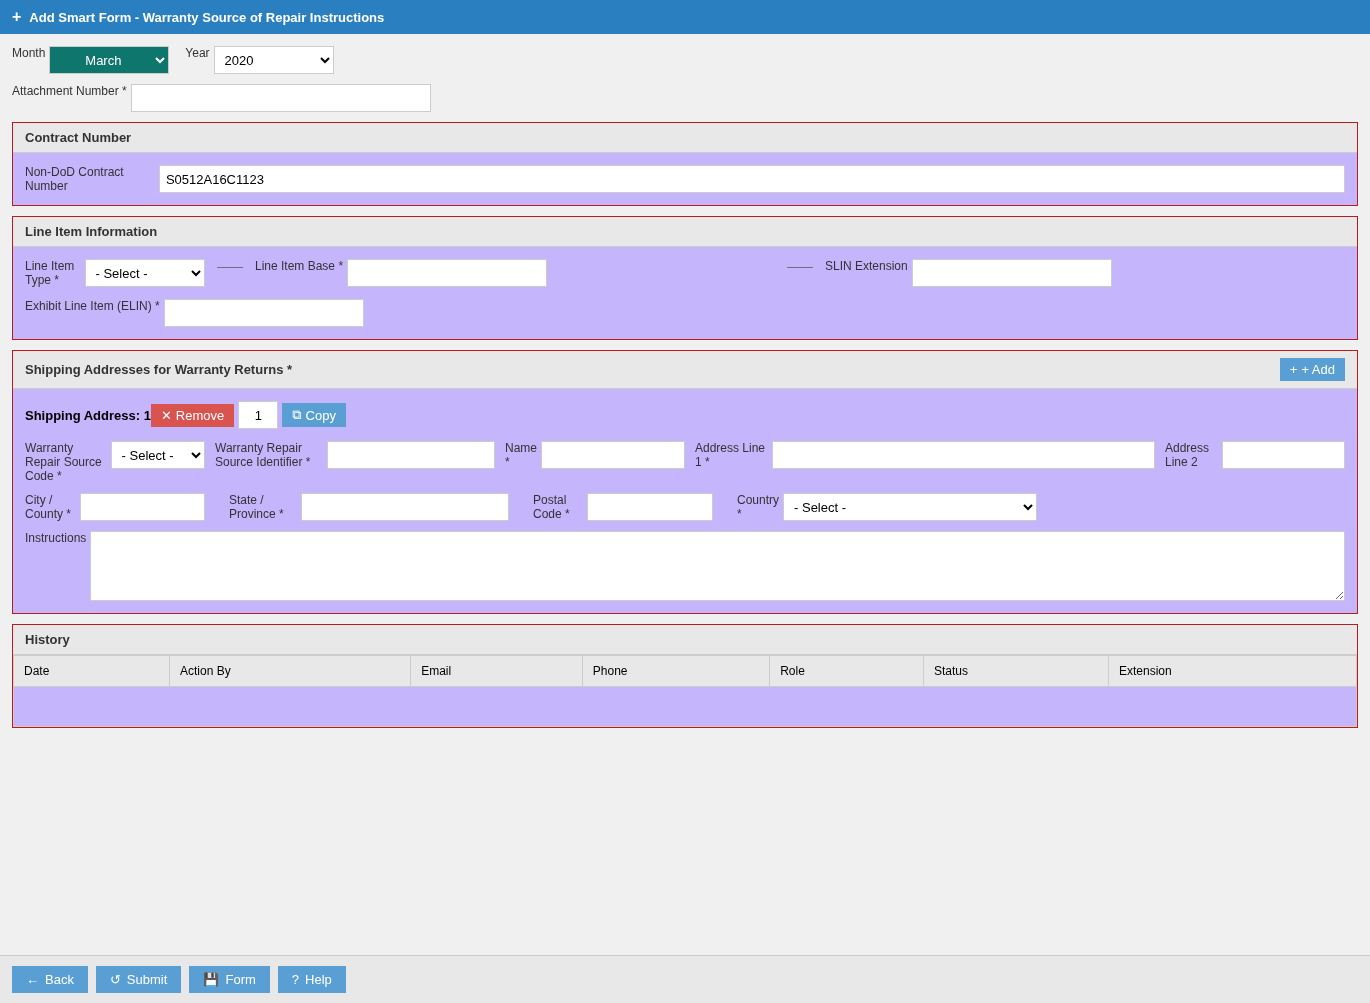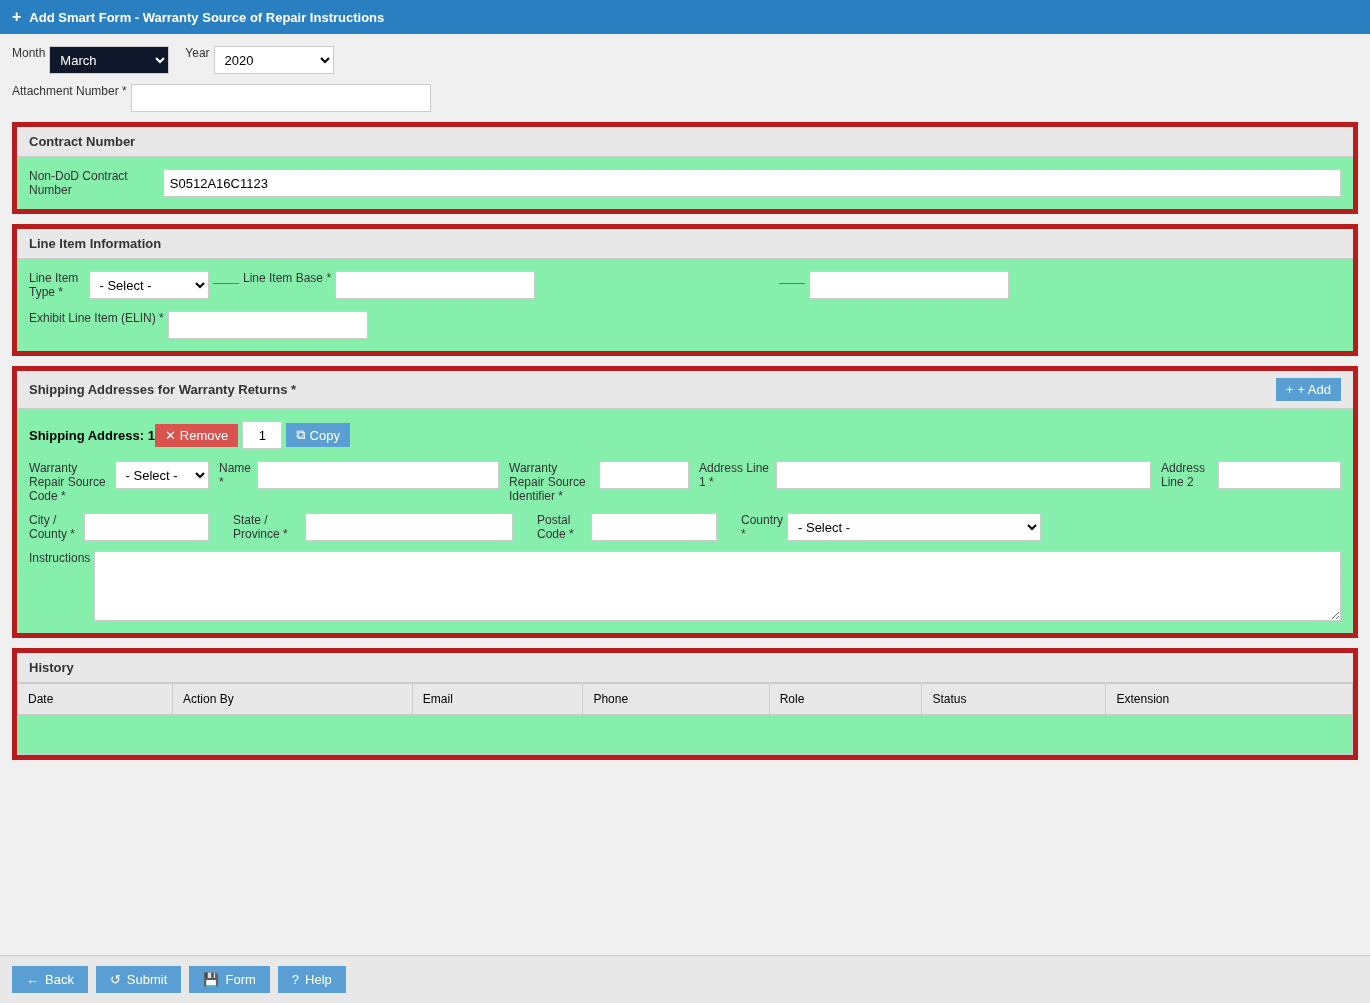--- a/index.html
+++ b/index.html
@@ -56,22 +56,22 @@
     select {
       border: 1px solid #ccc;
       padding: 4px 6px;
       background: white;
       font-size: 13px;
       height: 28px;
       cursor: pointer;
     }
 
     .section-card {
-      background: #86efac;
-      border: 5px solid #b91c1c;
+      background: #c4b5fd;
+      border: 1px solid #b91c1c;
     }
 
     .section-header {
       background: #e8e8e8;
       padding: 7px 12px;
       font-weight: bold;
       font-size: 13px;
       color: #333;
       border-bottom: 1px solid #ccc;
       display: flex;
@@ -143,22 +143,22 @@
       text-align: center;
       font-size: 13px;
     }
 
     .contract-number-field {
       width: 100%;
     }
 
     .line-item-row {
       display: flex;
-      gap: 4px;
-      align-items: center;
+      gap: 12px;
+      align-items: flex-start;
       flex-wrap: wrap;
     }
 
     .line-item-type-wrap { width: 180px; }
     .line-item-base-wrap { flex: 1; }
     .slin-ext-wrap { flex: 1; }
 
     .dash-separator {
       padding-bottom: 6px;
       color: #666;
@@ -238,23 +238,24 @@
       border: none;
       padding: 6px 14px;
       cursor: pointer;
       font-size: 13px;
       display: flex;
       align-items: center;
       gap: 6px;
     }
 
     .month-select {
-      background: #0f172a;
+      background: #0f766e;
       color: white;
       min-width: 120px;
+      text-align: center;
     }
 
     .month-select option { background: white; color: #333; }
 
     .attachment-number-input { width: 300px; }
 
     .elin-input { width: 200px; }
 
     .instructions-full { width: 100%; }
 
@@ -320,20 +321,21 @@
             <option>- Select -</option>
           </select>
         </div>
         <div class="dash-separator">——</div>
         <div class="form-group line-item-base-wrap">
           <label>Line Item Base *</label>
           <input type="text" style="width: 200px;">
         </div>
         <div class="dash-separator">——</div>
         <div class="form-group slin-ext-wrap">
+          <label>SLIN Extension</label>
           <input type="text" style="width: 200px;">
         </div>
       </div>
       <div class="form-group" style="margin-top:12px;">
         <label>Exhibit Line Item (ELIN) *</label>
         <input type="text" class="elin-input" style="">
       </div>
     </div>
   </div>
 
@@ -364,25 +366,25 @@
         </div>
 
         <div style="display:grid; grid-template-columns: 180px 280px 180px 1fr 180px; gap:10px; margin-bottom:10px;">
           <div class="form-group">
             <label>Warranty Repair Source Code *</label>
             <select style="width:100%;">
               <option>- Select -</option>
             </select>
           </div>
           <div class="form-group">
+            <label>Warranty Repair Source Identifier *</label>
+            <input type="text" style="width: 100%;">
+          </div>
+          <div class="form-group">
             <label>Name *</label>
-            <input type="text" style="width: 100%;">
-          </div>
-          <div class="form-group">
-            <label>Warranty Repair Source Identifier *</label>
             <input type="text" style="width: 100%;">
           </div>
           <div class="form-group">
             <label>Address Line 1 *</label>
             <input type="text" style="width: 100%;">
           </div>
           <div class="form-group">
             <label>Address Line 2</label>
             <input type="text" style="width: 100%;">
           </div>

